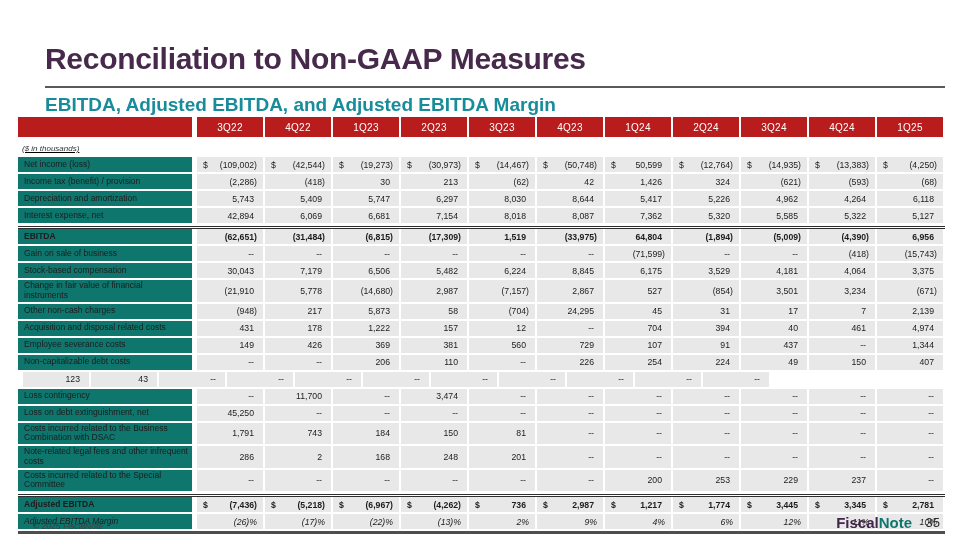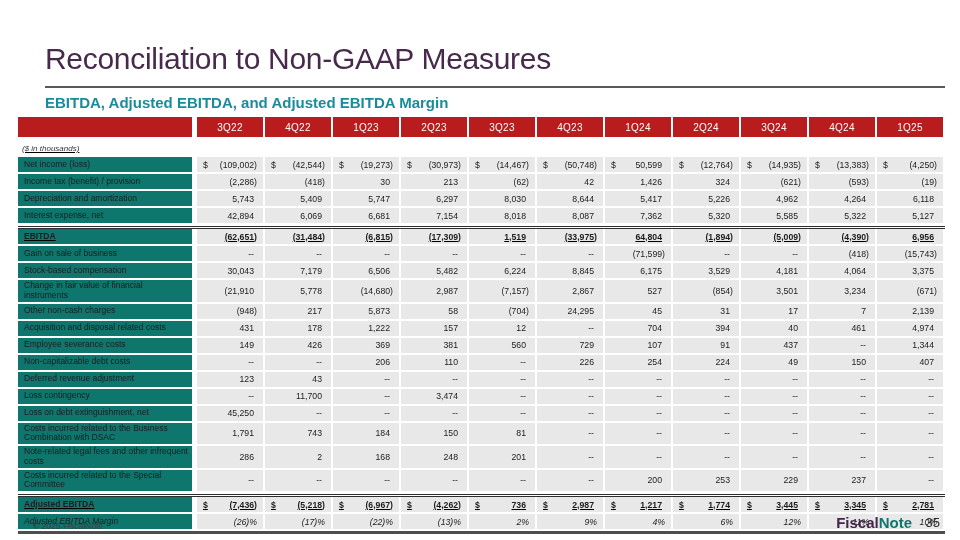--- a/index.html
+++ b/index.html
@@ -1,43 +1,43 @@
 <!DOCTYPE html>
 <html><head>
 <meta charset="utf-8">
 <style>
   * { margin:0; padding:0; box-sizing:border-box; }
   html,body { width:960px; height:540px; }
   body { font-family:"Liberation Sans", sans-serif; background:#ffffff; overflow:hidden; }
   .slide { position:relative; width:960px; height:540px; background:#ffffff; }
 
-  .title { position:absolute; left:45px; top:42px; font-size:30px; font-weight:normal;
+  .title { position:absolute; left:45px; top:42px; font-size:30px; font-weight:bold;
            color:#47294b; letter-spacing:-0.3px; }
   .title-rule { position:absolute; left:45px; top:86px; width:900px; height:2px; background:#595959; }
-  .subtitle { position:absolute; left:45px; top:94px; font-size:15px; font-weight:bold; color:#198c9b; }
+  .subtitle { position:absolute; left:45px; top:94px; font-size:19px; font-weight:bold; color:#198c9b; }
 
   .tbl { position:absolute; left:18px; top:117px; width:927px; }
   .t-row { display:flex; margin-top:2px; }
   .label-cell { width:174px; background:#0f766e; display:flex; align-items:center;
                 padding:1px 4px 1px 6px; font-size:8.5px; line-height:1.15; color:#1c1c1c; }
   .cell { width:66px; margin-left:2px; background:#e9e8e8; display:flex; align-items:center;
           justify-content:flex-end; padding-right:6px; font-size:8.7px; color:#1c1c1c; }
   .cell.first { margin-left:5px; }
   .cell.no-paren { padding-right:9px; }
   .t-header { margin-top:0; }
   .t-header .label-cell, .t-header .cell { background:#b91c1c; color:#ffffff; height:20px; }
   .t-header .cell { justify-content:center; padding-right:0; font-size:10px; letter-spacing:0.3px; }
   .units-row { display:flex; margin-top:4px;text-decoration:underline; }
   .units-row .units-note { width:174px; font-style:italic; font-size:8px; color:#333;
                            padding:3px 0 2px 4px; }
   .t-row .label-cell, .t-row .cell { min-height:15px; }
   .t-row.bold { font-weight:bold; }
   .t-row.bold .label-cell, .t-row.bold .cell { font-weight:bold; }
   .t-row.italic .label-cell, .t-row.italic .cell { font-style:italic;text-align:right; }
-  .t-row.topline { border-top:3px double #2d2d2d; margin-top:3px;text-decoration:underline; }
+  .t-row.topline { border-top:3px double #2d2d2d; margin-top:3px; }
   .cell.dollar { justify-content:space-between; padding-left:6px; }
   .tbl-bottom { height:3px; background:#4e4e4e; margin-top:2px; }
 
   .copyright { position:absolute; left:33px; top:521px; font-size:8.5px; color:#3c3c3c; }
   .logo { position:absolute; right:48px; top:514px; font-size:15px; font-weight:bold; }
   .logo .p1 { color:#42254a; }
   .logo .p2 { color:#0f766e; }
   .page-num { position:absolute; right:20px; top:515px; font-size:13px; color:#2b2b2b; }
 </style>
 </head>
@@ -118,21 +118,21 @@
         <div class="cell first">(2,286)</div>
         <div class="cell">(418)</div>
         <div class="cell no-paren">30</div>
         <div class="cell no-paren">213</div>
         <div class="cell">(62)</div>
         <div class="cell no-paren">42</div>
         <div class="cell no-paren">1,426</div>
         <div class="cell no-paren">324</div>
         <div class="cell">(621)</div>
         <div class="cell">(593)</div>
-        <div class="cell">(19)</div>
+        <div class="cell">(68)</div>
       </div>
       <div class="t-row">
         <div class="label-cell">Depreciation and amortization</div>
         <div class="cell first no-paren">5,743</div>
         <div class="cell no-paren">5,409</div>
         <div class="cell no-paren">5,747</div>
         <div class="cell no-paren">6,297</div>
         <div class="cell no-paren">8,030</div>
         <div class="cell no-paren">8,644</div>
         <div class="cell no-paren">5,417</div>
@@ -261,21 +261,20 @@
         <div class="cell no-paren">110</div>
         <div class="cell no-paren">--</div>
         <div class="cell no-paren">226</div>
         <div class="cell no-paren">254</div>
         <div class="cell no-paren">224</div>
         <div class="cell no-paren">49</div>
         <div class="cell no-paren">150</div>
         <div class="cell no-paren">407</div>
       </div>
       <div class="t-row">
-        <div class="label-cell">Deferred revenue adjustment</div>
         <div class="cell first no-paren">123</div>
         <div class="cell no-paren">43</div>
         <div class="cell no-paren">--</div>
         <div class="cell no-paren">--</div>
         <div class="cell no-paren">--</div>
         <div class="cell no-paren">--</div>
         <div class="cell no-paren">--</div>
         <div class="cell no-paren">--</div>
         <div class="cell no-paren">--</div>
         <div class="cell no-paren">--</div>

